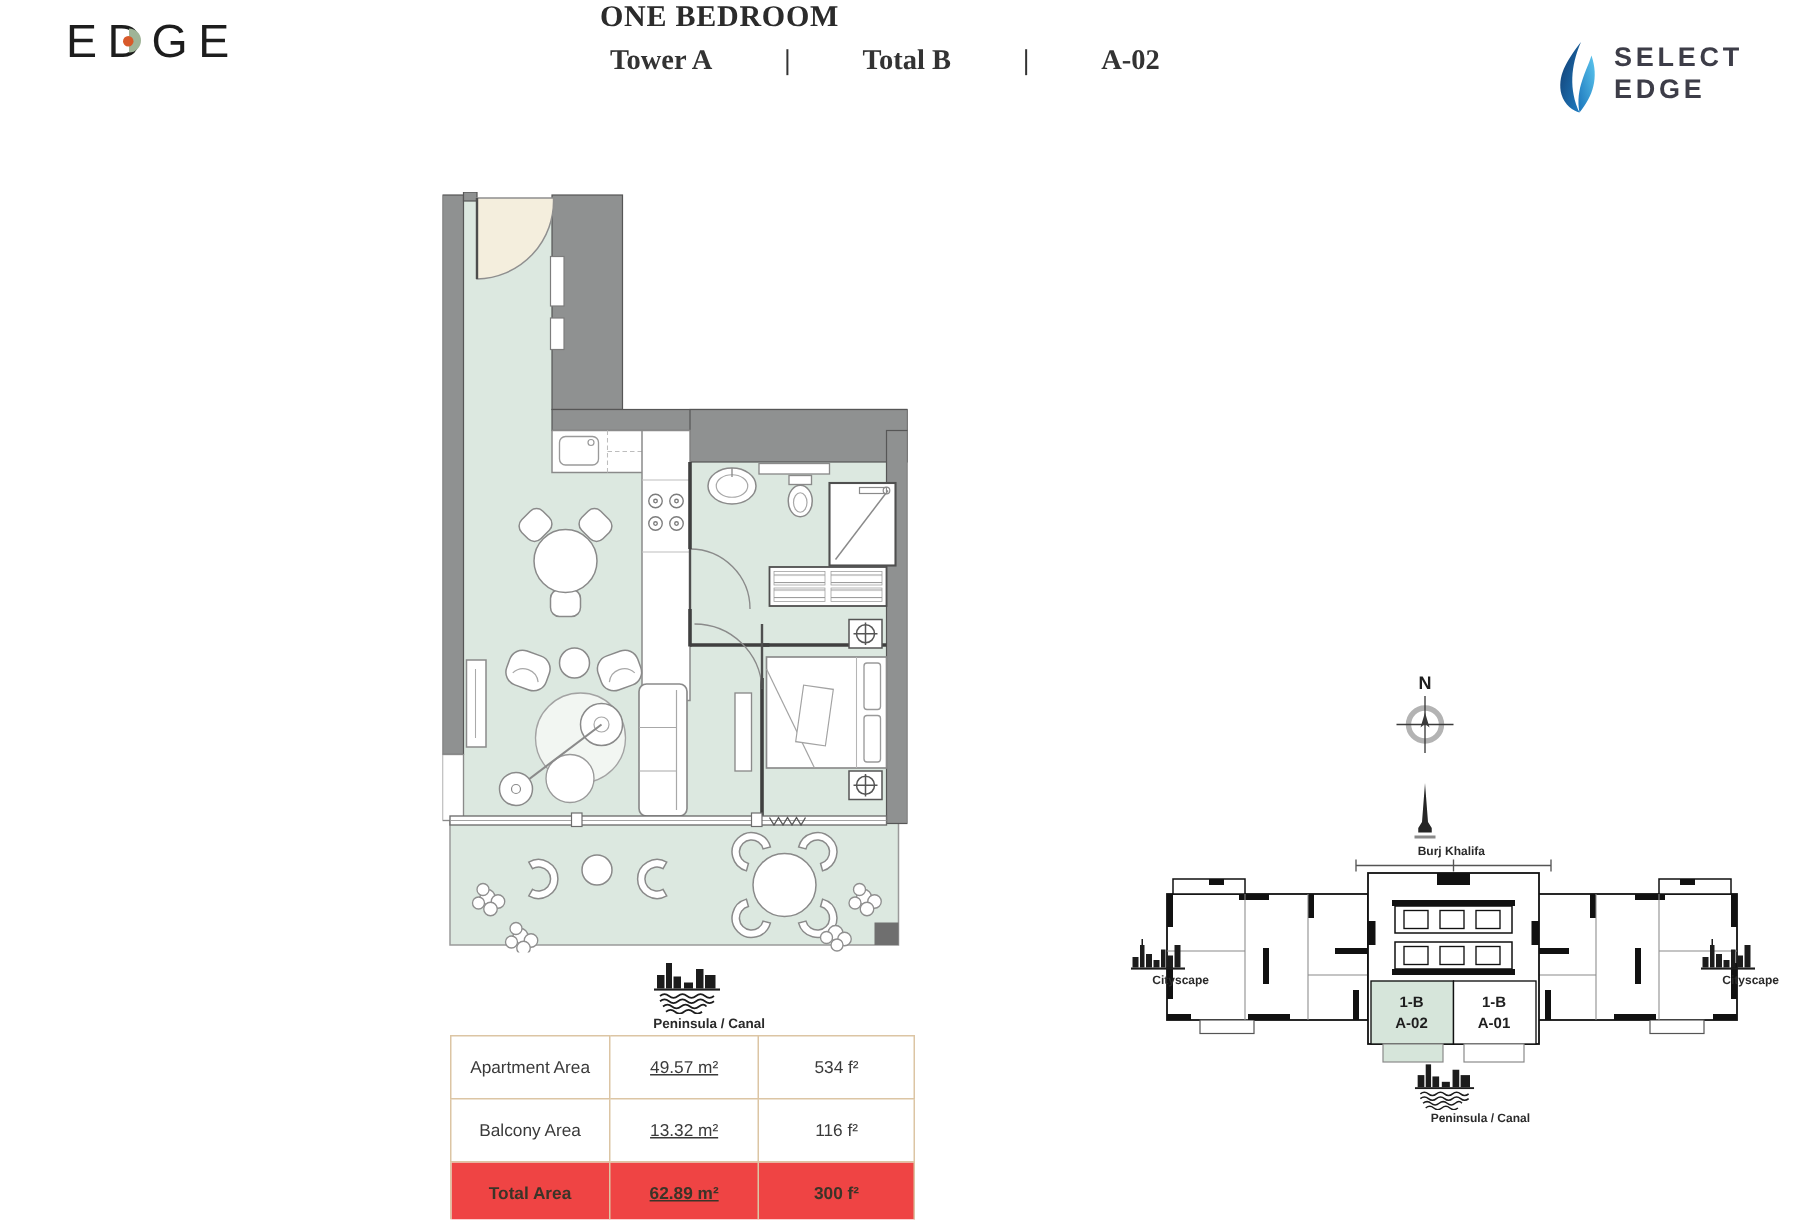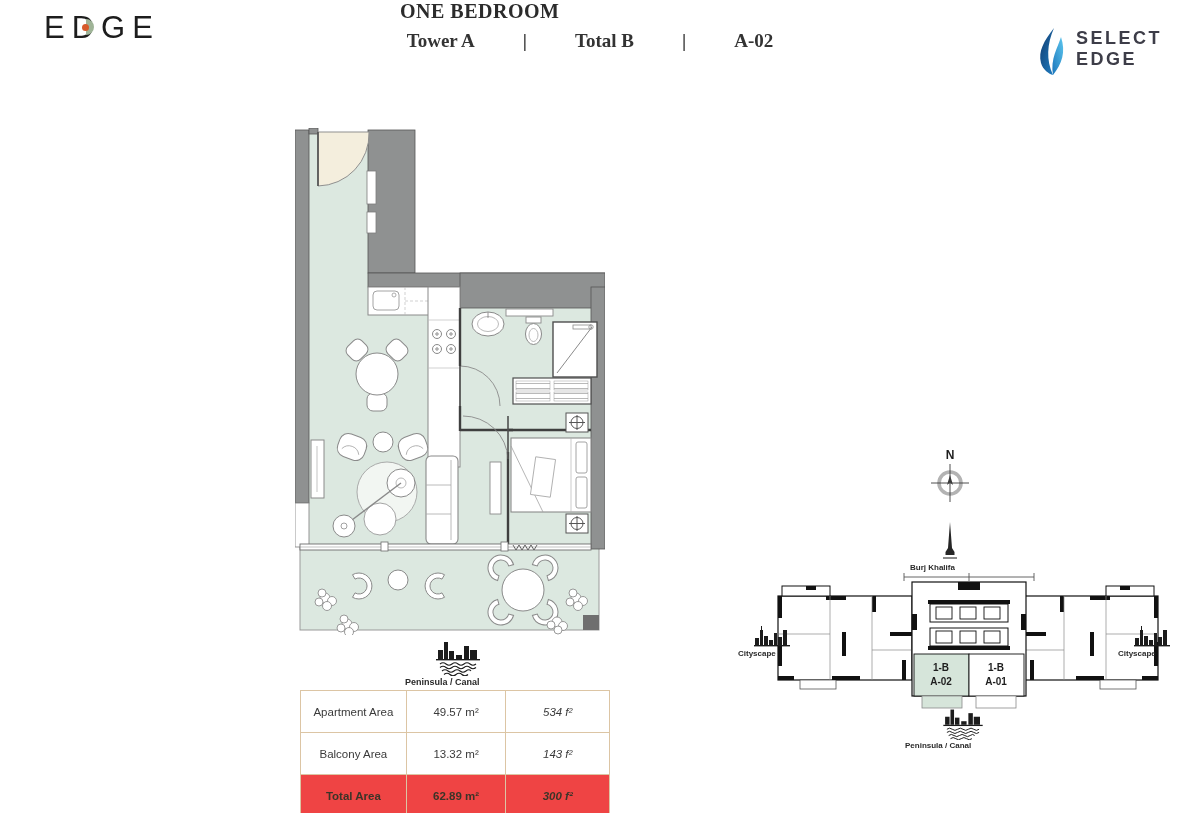--- a/index.html
+++ b/index.html
@@ -19,26 +19,26 @@
   .hdr-level { margin-top:5px; font-size:15px; font-weight:600; color:#333; }
 
   
   .select-logo { right:38px; top:12px; display:flex; gap:8px;margin-top:16px; }
   .select-text { font-size:18px; font-weight:700; letter-spacing:2.5px; color:#3d3d48; line-height:1.15; }
 
   
   .area-table { left:300px; top:690px; width:310px; border-collapse:collapse; font-size:11.5px; color:#3a3a3a; }
   .area-table td { border:1px solid #dcc5a4; background:#fff; height:42px; text-align:center; padding:0 4px; }
   .area-table td.c1 { width:106px; }
-  .area-table td.c2 { width:100px; }
-  .area-table td.c3 { width:104px;font-style:italic; }
+  .area-table td.c2 { width:100px;text-decoration:underline; }
+  .area-table td.c3 { width:104px; }
   .area-table tr.total td { background:#ef4444; font-weight:bold; color:#3b3428; }
 
   
-  .lm { text-align:left; font-size:8px; font-weight:bold; color:#2a2a2a; line-height:1.1; }
+  .lm { text-align:right; font-size:8px; font-weight:bold; color:#2a2a2a; line-height:1.1; }
   .lm svg { display:block; margin:0 auto 2px auto; }
   .plan-lm { left:405px; top:638px; width:105px; font-size:9px; }
   .compass { left:928px; top:448px; width:44px; text-align:center; font-size:12px; font-weight:bold; color:#1e1e1e; }
   .burj { left:910px; top:522px; width:80px; }
   .cs-left { left:738px; top:624px; width:68px; }
   .cs-right { left:1118px; top:624px; width:68px; }
   .pen-bottom { left:905px; top:706px; width:115px; }
 </style>
 </head>
 <body>
@@ -339,21 +339,21 @@
   <table class="abs area-table">
     <tbody>
         <tr>
       <td class="c1">Apartment Area</td>
       <td class="c2">49.57 m²</td>
       <td class="c3">534 f²</td>
     </tr>
     <tr>
       <td class="c1">Balcony Area</td>
       <td class="c2">13.32 m²</td>
-      <td class="c3">143 f²</td>
+      <td class="c3">116 f²</td>
     </tr>
     <tr class="total">
       <td class="c1">Total Area</td>
       <td class="c2">62.89 m²</td>
       <td class="c3">300 f²</td>
     </tr>
   </tbody>
     </table>
 
   <div class="abs compass">

